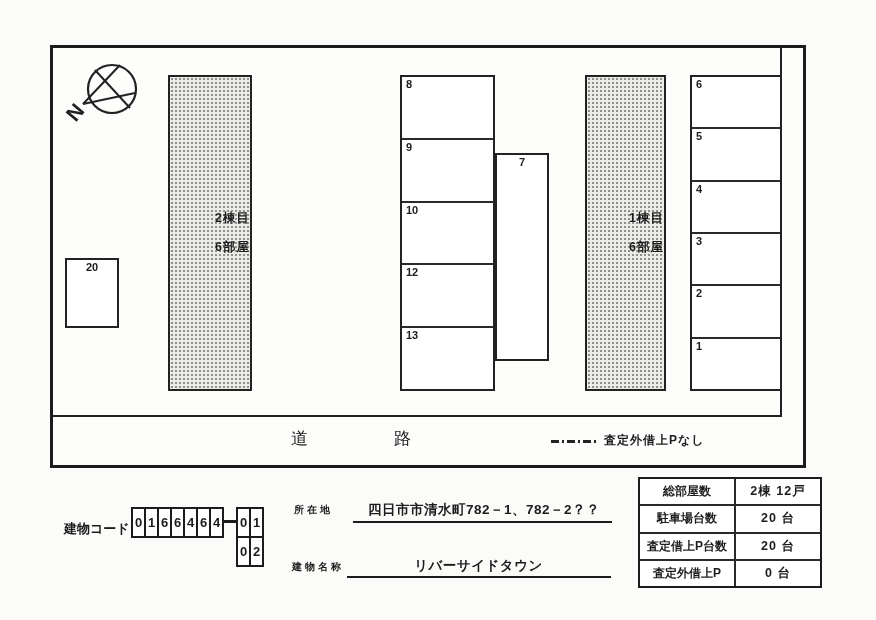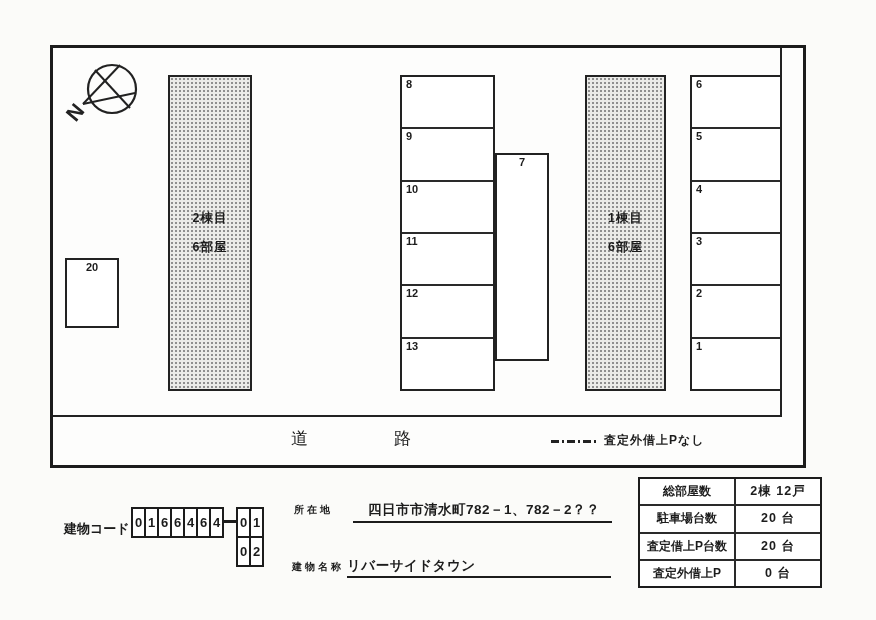--- a/index.html
+++ b/index.html
@@ -28,21 +28,21 @@
     width:46px;height:3px;margin-top:2px;
     background:repeating-linear-gradient(90deg,#222 0 8px,transparent 8px 11px,#222 11px 13px,transparent 13px 16px);
   }
   .legend-text{font-size:12px;font-weight:bold;letter-spacing:1px;}
 
   .bld{
     top:27px;height:316px;border:2px solid #222;box-sizing:border-box;
     background-color:#ebebe8;
     background-image:radial-gradient(circle,#8f8f8f 0.8px,rgba(0,0,0,0) 1.1px);
     background-size:4px 4px;
-    display:flex;flex-direction:column;justify-content:center;align-items:center;gap:12px;
+    display:flex;flex-direction:column;justify-content:center;align-items:flex-end;gap:12px;
     font-size:12.5px;font-weight:bold;letter-spacing:1px;
   }
   .pcol{
     top:27px;height:316px;border:2px solid #222;box-sizing:border-box;
     background:#fff;display:flex;flex-direction:column;
   }
   .pcell{flex:1;position:relative;border-top:2px solid #2a2a2a;}
   .pcell:first-child{border-top:none;}
   .pnum{position:absolute;top:1px;left:4px;font-size:11px;font-weight:bold;}
   .pbox{border:2px solid #222;box-sizing:border-box;background:#fff;position:absolute;}
@@ -101,23 +101,20 @@
 
   <div class="abs pcol" style="left:347px;width:95px;">
     <div class="pcell">
         <span class="pnum">8</span>
       </div>
     <div class="pcell">
         <span class="pnum">9</span>
       </div>
     <div class="pcell">
         <span class="pnum">10</span>
-      </div>
-    <div class="pcell">
-        <span class="pnum">11</span>
       </div>
     <div class="pcell">
         <span class="pnum">12</span>
       </div>
     <div class="pcell">
         <span class="pnum">13</span>
       </div>
   </div>
 
   <div class="abs pbox" style="left:442px;top:105px;width:54px;height:208px;">
@@ -185,21 +182,21 @@
 <div class="abs code-row" style="left:236px;top:536px;">
   <div class="code-cell">0</div>
   <div class="code-cell">2</div>
 </div>
 
 <div class="abs field-label" style="left:294px;top:503px;">所在地</div>
 <div class="abs field-value" style="left:368px;top:501px;">四日市市清水町782－1、782－2？？</div>
 <div class="abs uline" style="left:353px;top:521px;width:259px;"></div>
 
 <div class="abs field-label" style="left:292px;top:560px;">建物名称</div>
-<div class="abs field-value" style="left:347px;top:557px;width:263px;">リバーサイドタウン</div>
+<div class="abs field-value" style="left:347px;top:557px;width:263px;text-align:center;">リバーサイドタウン</div>
 <div class="abs uline" style="left:347px;top:576px;width:264px;"></div>
 
 <div class="abs stable">
   <div class="srow">
     <div class="scell-l">総部屋数</div>
     <div class="scell-v">2棟 12戸</div>
   </div>
   <div class="srow">
     <div class="scell-l">駐車場台数</div>
     <div class="scell-v">20 台</div>

